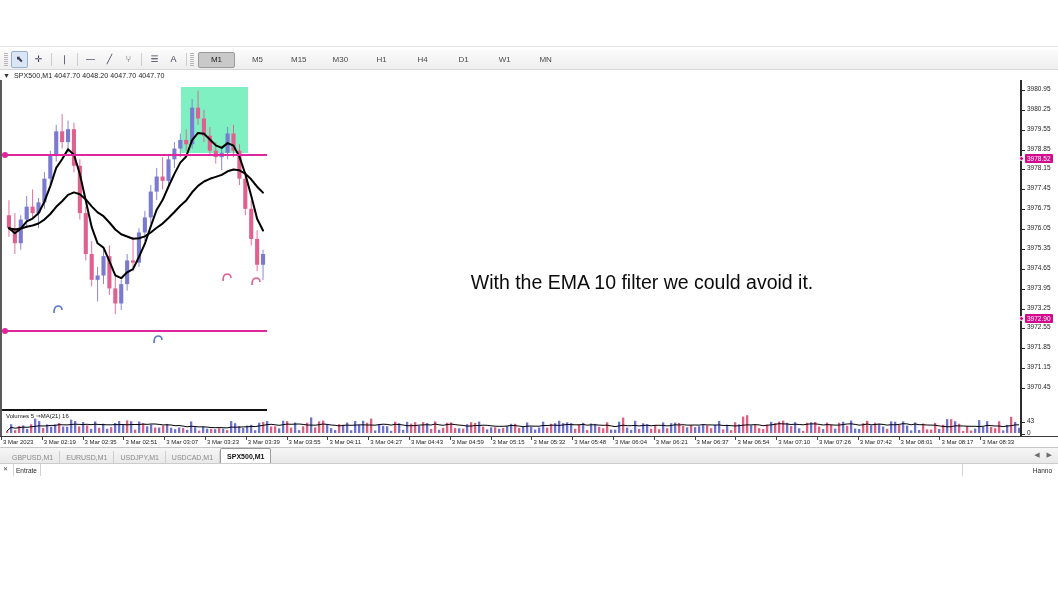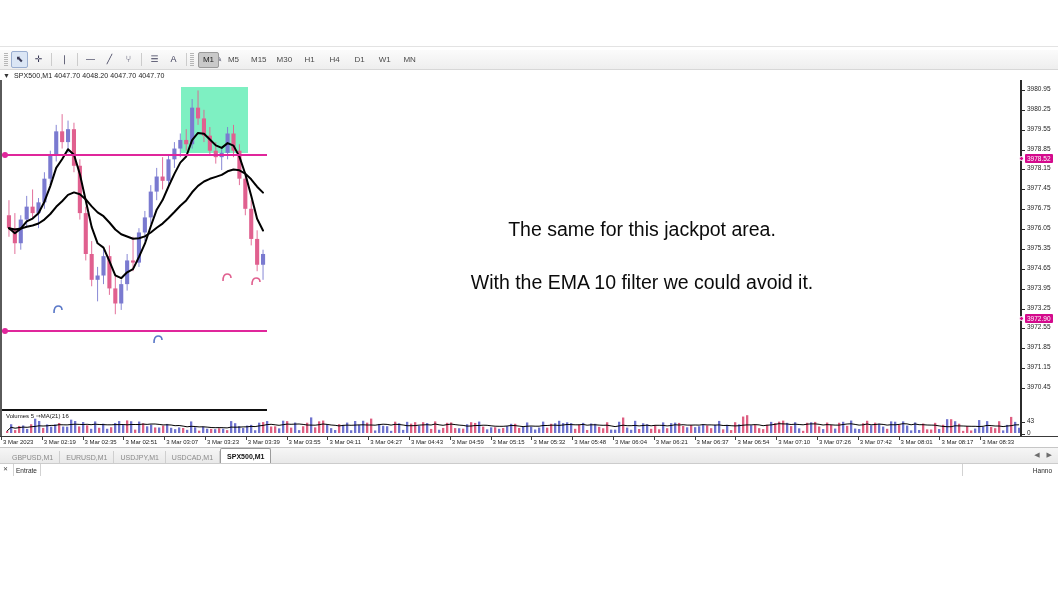--- a/index.html
+++ b/index.html
@@ -16,21 +16,21 @@
            background:linear-gradient(#fbfbfb,#eeeeee);border-bottom:1px solid #c8c8c8;}
   .tb-left{position:absolute;left:2px;top:0;height:19px;display:flex;align-items:center;}
   .grip{width:4px;height:14px;margin:0 2px;
         background:repeating-linear-gradient(to bottom,#b6b6b6 0 1px,transparent 1px 2px);}
   .tbtn{width:15px;height:15px;margin:0 1px;display:flex;align-items:center;justify-content:center;
         border:1px solid transparent;border-radius:2px;color:#3a3a56;font-size:9px;line-height:1;}
   .tbtn.on{border-color:#9aaed0;background:#dbe6f5;}
   .tbsep{width:1px;height:13px;margin:0 3px;background:#cccccc;}
 
   .tf-wrap{position:absolute;left:188px;top:0;height:19px;display:flex;align-items:center;}
-  .tf{min-width:15px;height:14px;margin:0 2px;padding:0 2px;font-size:8px;color:#4a4a4a;
+  .tf{min-width:15px;height:14px;margin:0 2px;padding:0 10px;font-size:8px;color:#4a4a4a;
       display:flex;align-items:center;justify-content:center;border:1px solid transparent;border-radius:2px;text-align:right;}
   .tf.on{background:#c9c9c9;border-color:#9a9a9a;color:#1c1c1c;}
 
   
   .chart-frame{position:absolute;left:0;top:69px;width:1058px;height:378px;background:#ffffff;
                border-top:1px solid #d7d7d7;}
 
   
   .sym-bar{position:absolute;left:0;top:70px;width:1058px;height:10px;
            display:flex;align-items:center;gap:4px;padding-left:3px;box-sizing:border-box;}
@@ -512,21 +512,20 @@
         <span class="anchor"></span>
       </div>
       <div class="hline" id="hl-sup" style="top: 250px; width: 265px; background: rgb(224, 38, 155);">
         <span class="anchor"></span>
       </div>
 
       <div class="subsep" style="top:329px;"></div>
 
       <div class="vol-label" style="left:4px;top:333px;">Volumes 5   ⇒MA(21) 16</div>
 
-      <div class="note" style="left:330px;top:138px;width:620px;">The same for this jackpot area.</div>
       <div class="note" style="left:330px;top:191px;width:620px;">With the EMA 10 filter we could avoid it.</div>
     </div>
   </div>
 
   <div class="price-axis" id="price-axis">
       <div class="ptick" style="top: 9.9375px;"></div>
       <div class="pl" style="top: 5.9375px;">3980.95</div>
       <div class="ptick" style="top: 29.8125px;"></div>
       <div class="pl" style="top: 25.8125px;">3980.25</div>
       <div class="ptick" style="top: 49.6875px;"></div>

